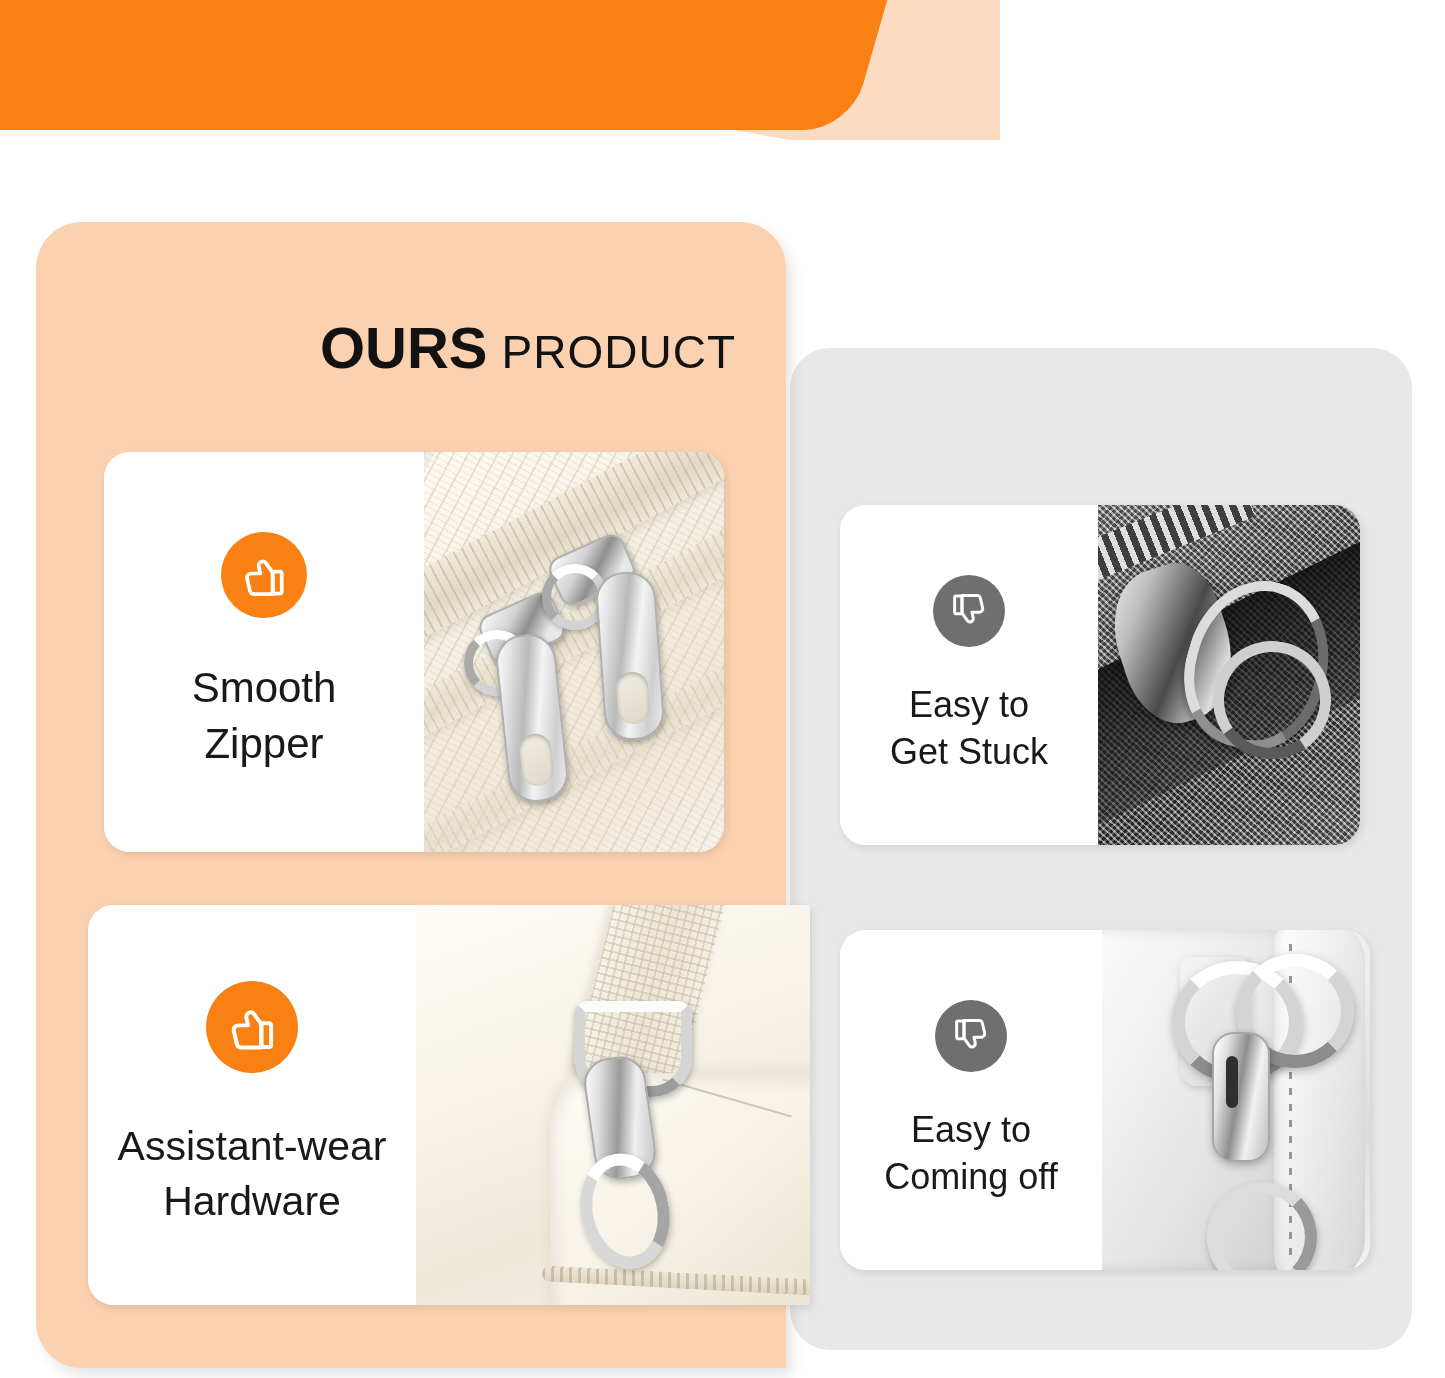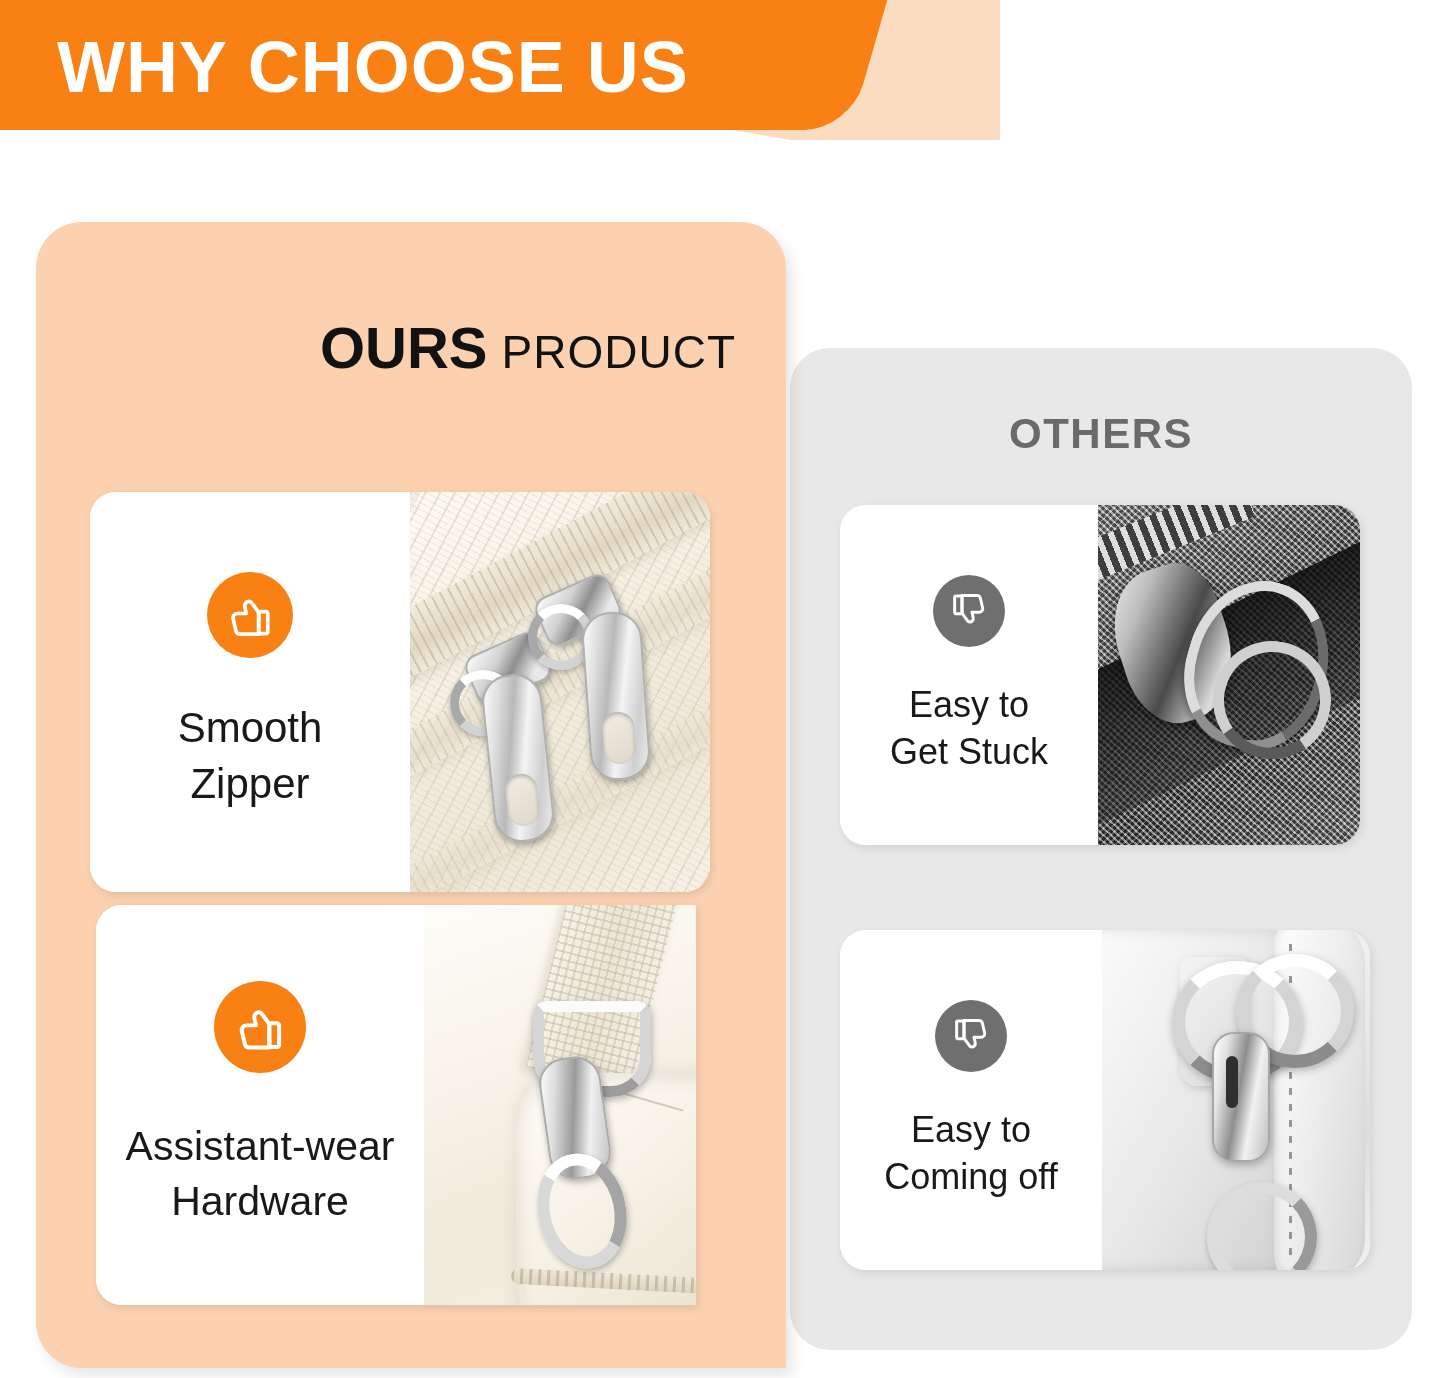--- a/index.html
+++ b/index.html
@@ -174,28 +174,28 @@
 
   .card-label {
     text-align: center;
     color: #191919;
     font-weight: normal;
     white-space: pre-line;
   }
 
   
   .ours-card-1 {
-    left: 90px;  top: 452px;  width: 620px; height: 400px; margin-top: 40px;
+    left: 104px;  top: 452px;  width: 620px; height: 400px;
   }
   .ours-card-1 .card-left { width: 320px; padding: 0 10px; }
   .ours-card-1 .badge { width: 86px; height: 86px; margin-bottom: 42px; }
   .ours-card-1 .card-label { font-size: 42px; line-height: 56px; }
 
   .ours-card-2 {
-    left: 96px;  top: 905px;  width: 600px; height: 400px;
+    left: 88px;  top: 905px;  width: 722px; height: 400px;
     border-top-right-radius: 0px;
     border-bottom-right-radius: 0px;
   }
   .ours-card-2 .card-left { width: 328px; padding: 0 8px; }
   .ours-card-2 .badge { width: 92px; height: 92px; margin-bottom: 46px; }
   .ours-card-2 .card-label { font-size: 41px; line-height: 55px; }
 
   
   .others-card-1 {
     left: 840px;  top: 505px;  width: 520px; height: 340px;
@@ -503,25 +503,23 @@
 </style>
 </head>
 <body>
 
 <div id="page">
 
   <div class="banner-wrap">
     <div class="banner-peach"></div>
     <div class="banner-orange"></div>
     <div class="banner-orange-flat"></div>
-    <div class="banner-title">WHY CHOOSE US</div>
   </div>
 
   <div class="others-panel"></div>
-  <div class="others-heading">OTHERS</div>
 
   <div class="card others-card-1">
     <div class="card-left">
       <div class="badge badge-down">
         <svg width="42" height="42" viewBox="0 0 24 24" fill="none" stroke="#ffffff" stroke-width="1.7" stroke-linecap="round" stroke-linejoin="round">
           <path d="M10.2 3.2h6.3c1 0 1.8.6 2 1.5l1.3 5.6c.3 1.2-.7 2.4-2 2.4h-4.1l.7 3.1c.3 1.3-.7 2.5-2 2.5-.5 0-1-.3-1.3-.8L8 13.2V3.2z"></path>
           <path d="M4.6 3.4h2.6c.4 0 .8.4.8.8v8.6c0 .4-.4.8-.8.8H4.6c-.4 0-.8-.4-.8-.8V4.2c0-.4.4-.8.8-.8z"></path>
         </svg>
       </div>
       <div class="card-label">Easy to

